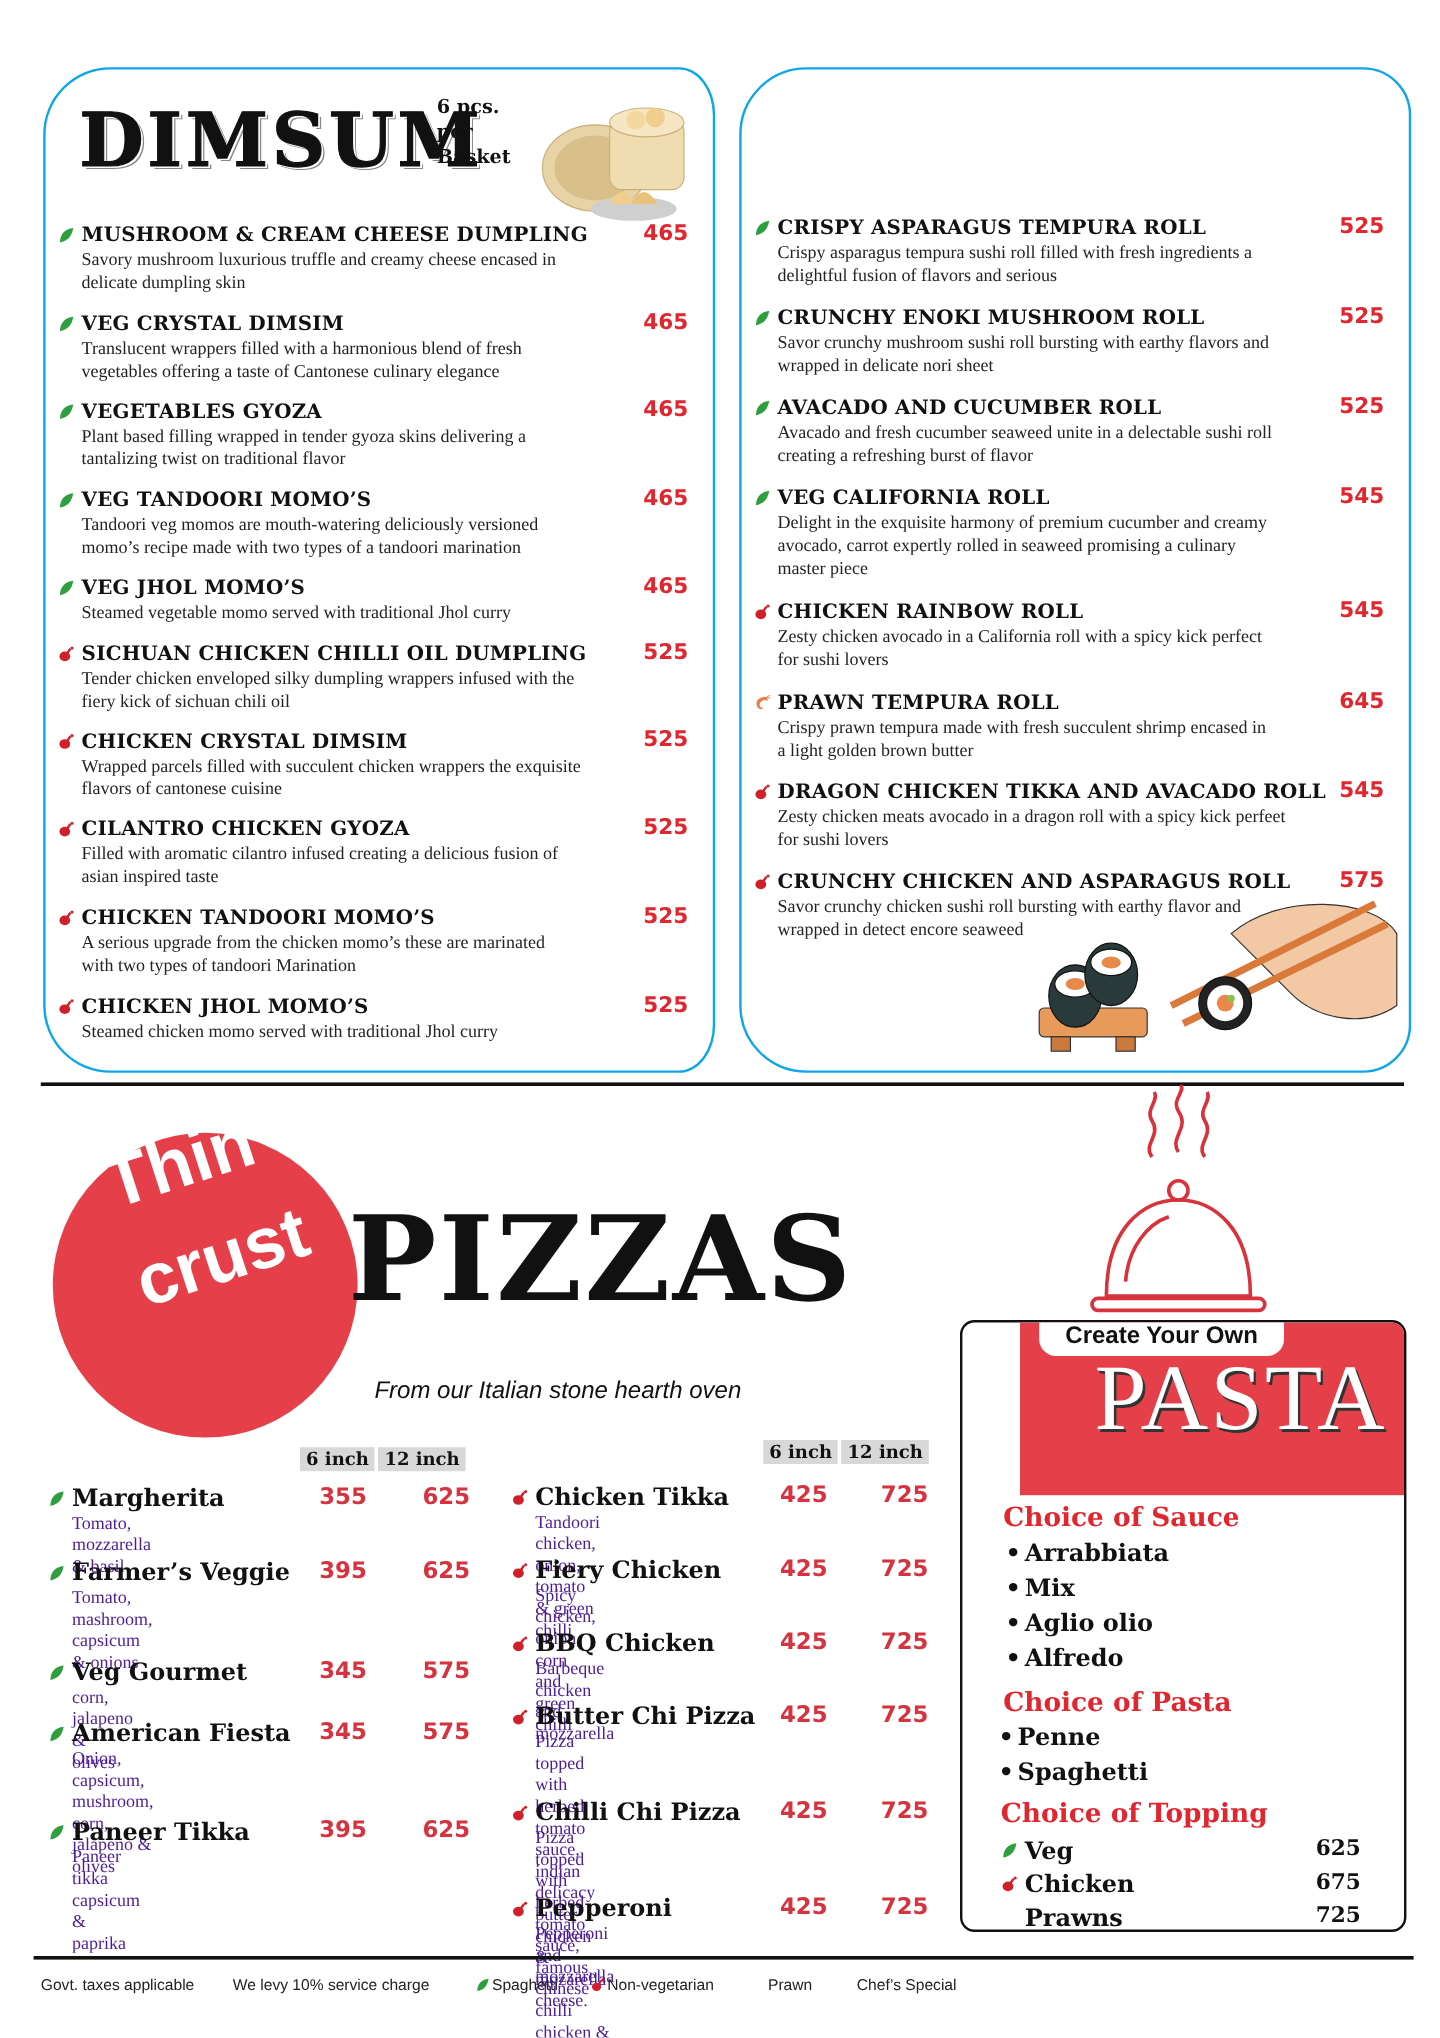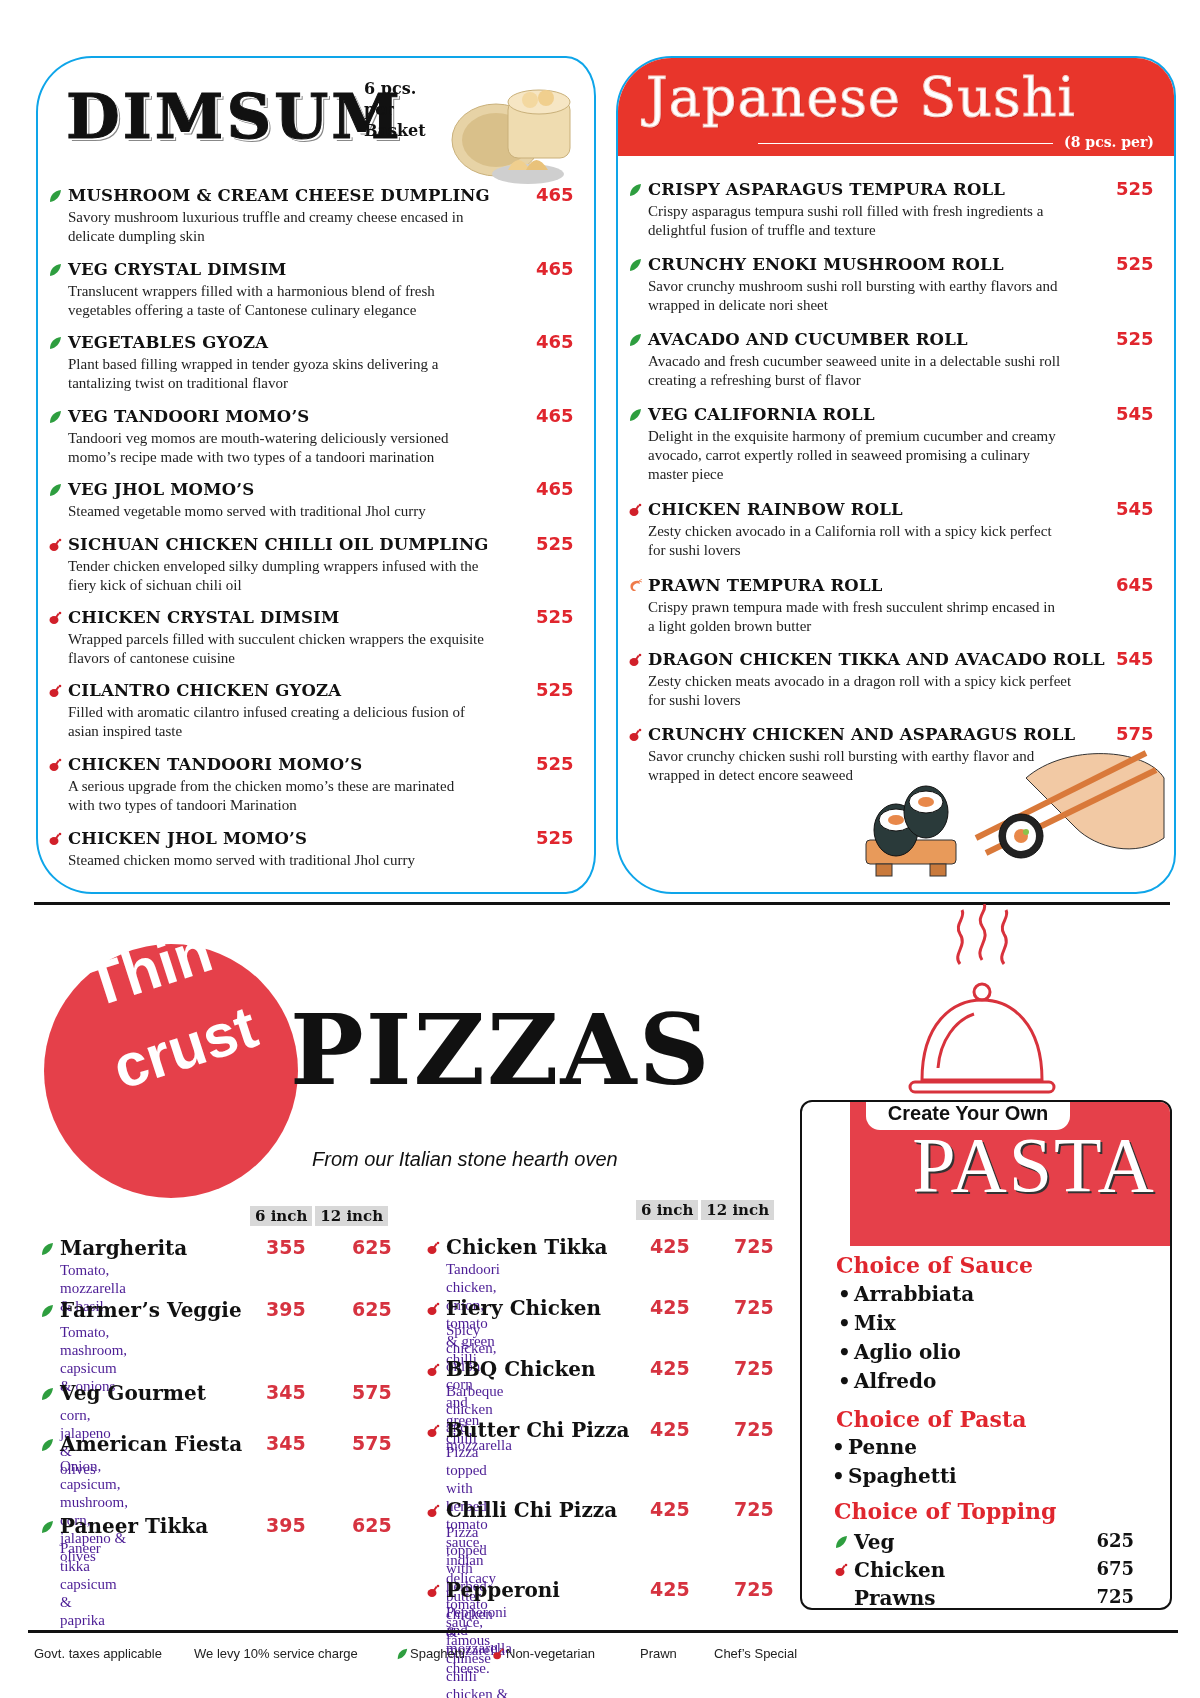--- a/index.html
+++ b/index.html
@@ -205,35 +205,30 @@
       <span class="name">CHICKEN JHOL MOMO’S</span>
       <div class="desc">
           <div>Steamed chicken momo served with traditional Jhol curry</div>
         </div>
       <span class="price" style="left:498px">525</span>
     </div>
   </div>
 </section>
 
 <section id="sushi" class="panel">
-  <div class="sushi-head">
-    <div class="sushi-title">Japanese Sushi</div>
-    <div class="sushi-line"></div>
-    <div class="sushi-sub">(8 pcs. per)</div>
-  </div>
 
   <div class="items" style="left:0; top:0; width:100%;">
     <div class="item" style="top:122px">
       <svg class="ico" viewBox="0 0 14 14">
           <path d="M2 13 C2 6 6 2 13 1 C12 8 8 12 2 13 Z" fill="#2e9e3f"></path>
         </svg>
       <span class="name">CRISPY ASPARAGUS TEMPURA ROLL</span>
       <div class="desc">
           <div>Crispy asparagus tempura sushi roll filled with fresh ingredients a</div>
-          <div>delightful fusion of truffle and texture</div>
+          <div>delightful fusion of flavors and serious</div>
         </div>
       <span class="price" style="left:498px">525</span>
     </div>
     <div class="item" style="top:197px">
       <svg class="ico" viewBox="0 0 14 14">
           <path d="M2 13 C2 6 6 2 13 1 C12 8 8 12 2 13 Z" fill="#2e9e3f"></path>
         </svg>
       <span class="name">CRUNCHY ENOKI MUSHROOM ROLL</span>
       <div class="desc">
           <div>Savor crunchy mushroom sushi roll bursting with earthy flavors and</div>

